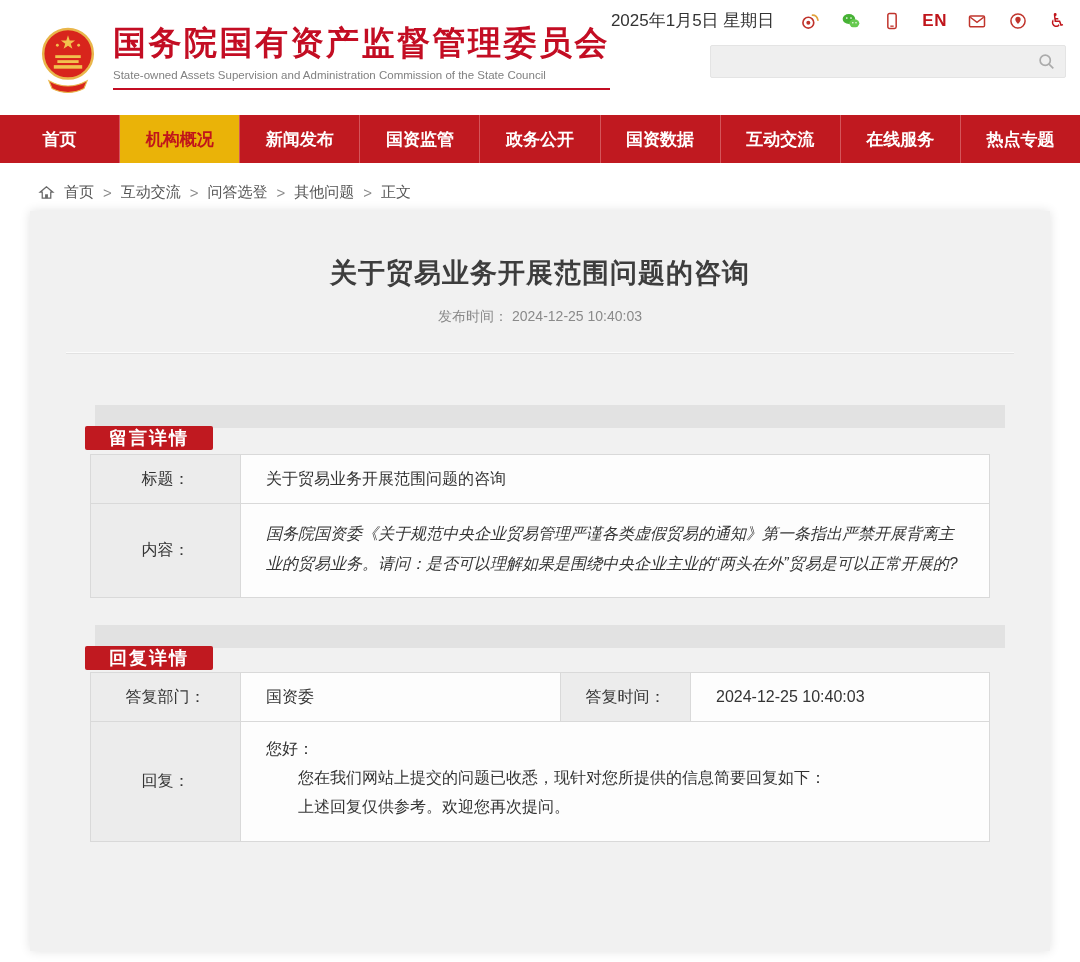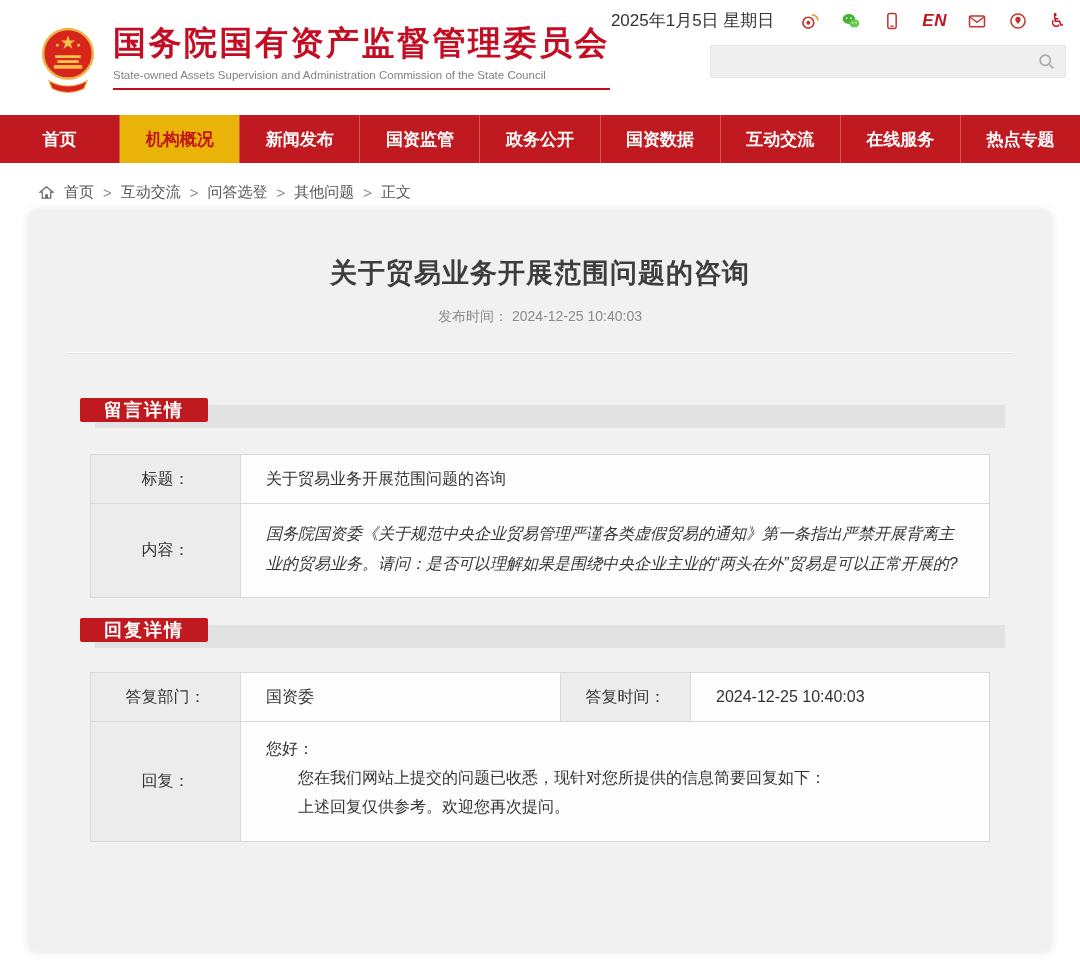--- a/index.html
+++ b/index.html
@@ -8,21 +8,21 @@
     width:1080px; height:962px; position:relative; overflow:hidden;
     background:#fff; font-family:"Liberation Sans","DejaVu Sans",sans-serif;
     color:#333;
   }
 
   
   .topbar{position:absolute;top:9px;right:14px;display:flex;align-items:center;gap:20px;font-size:17px;color:#333;}
   .topbar .date{margin-right:5px;}
   .tico{display:flex;align-items:center;justify-content:center;width:21px;height:21px;cursor:pointer;}
   .tico svg{width:20px;height:20px;display:block;}
-  .lang{color:#c0151b;font-weight:bold;font-size:17px;cursor:pointer;letter-spacing:.5px;font-style:italic;}
+  .lang{color:#c0151b;font-weight:bold;font-size:17px;cursor:pointer;letter-spacing:.5px;}
   .wheel{color:#c0151b;font-size:19px;line-height:1;cursor:pointer;}
 
   .searchbox{position:absolute;top:45px;right:14px;width:356px;height:33px;background:#efefef;border:1px solid #e4e4e4;border-radius:2px;display:flex;align-items:center;}
   .searchbox input{flex:1;border:none;background:transparent;outline:none;padding:0 10px;font-size:14px;color:#333;height:100%;}
   .search-ico{margin-right:10px;cursor:pointer;display:flex;}
 
   
   .logo{position:absolute;left:36px;top:24px;display:flex;align-items:flex-start;}
   .logo-text{margin-left:13px;}
   .logo-title{font-size:33px;font-weight:bold;color:#c30d23;letter-spacing:2.5px;line-height:1.15;}
@@ -47,21 +47,21 @@
   
   .main-card{position:absolute;top:211px;left:30px;width:1020px;height:740px;background:#f1f1f1;box-shadow:0 0 10px rgba(0,0,0,.12);overflow:hidden;}
   .article-title{margin:44px 40px 0;text-align:center;font-size:27px;font-weight:600;color:#3d3d3d;letter-spacing:1px;}
   .publish{margin-top:17px;text-align:center;font-size:14px;color:#8a8a8a;}
   .publish .pt{margin-left:4px;}
   .divider{margin:26px 36px 0;height:2px;background:#fbfbfb;border-bottom:1px solid #e2e2e2;}
 
   .section-hd{position:relative;margin:44px 45px 0;height:36px;}
   .section-hd.second{margin-top:20px;}
   .section-hd .bar{position:absolute;left:20px;right:0;top:7px;height:23px;background:#e2e2e2;}
-  .badge{position:relative;display:flex;align-items:flex-end;height:52px;width:max-content;flex-direction:column;}
+  .badge{position:relative;display:flex;align-items:flex-end;height:52px;width:max-content;}
   .badge .tick{width:5px;background:#9c1116;border-radius:2px;}
   .badge .blabel{margin:0 5px;background:#c01920;color:#fff;font-size:18px;font-weight:bold;display:flex;align-items:center;justify-content:center;width:128px;border-radius:2px;letter-spacing:2px;}
 
   .tbl{margin:20px 60px 0;border:1px solid #d9d9d9;background:#ec4899;}
   .tbl.second{margin-top:18px;}
   .row{display:grid;border-bottom:1px solid #d9d9d9;}
   .row:last-child{border-bottom:none;}
   .row.cols2{grid-template-columns:150px 1fr;}
   .row.cols4{grid-template-columns:150px 320px 130px 1fr;}
   .row.h48{min-height:49px;}

